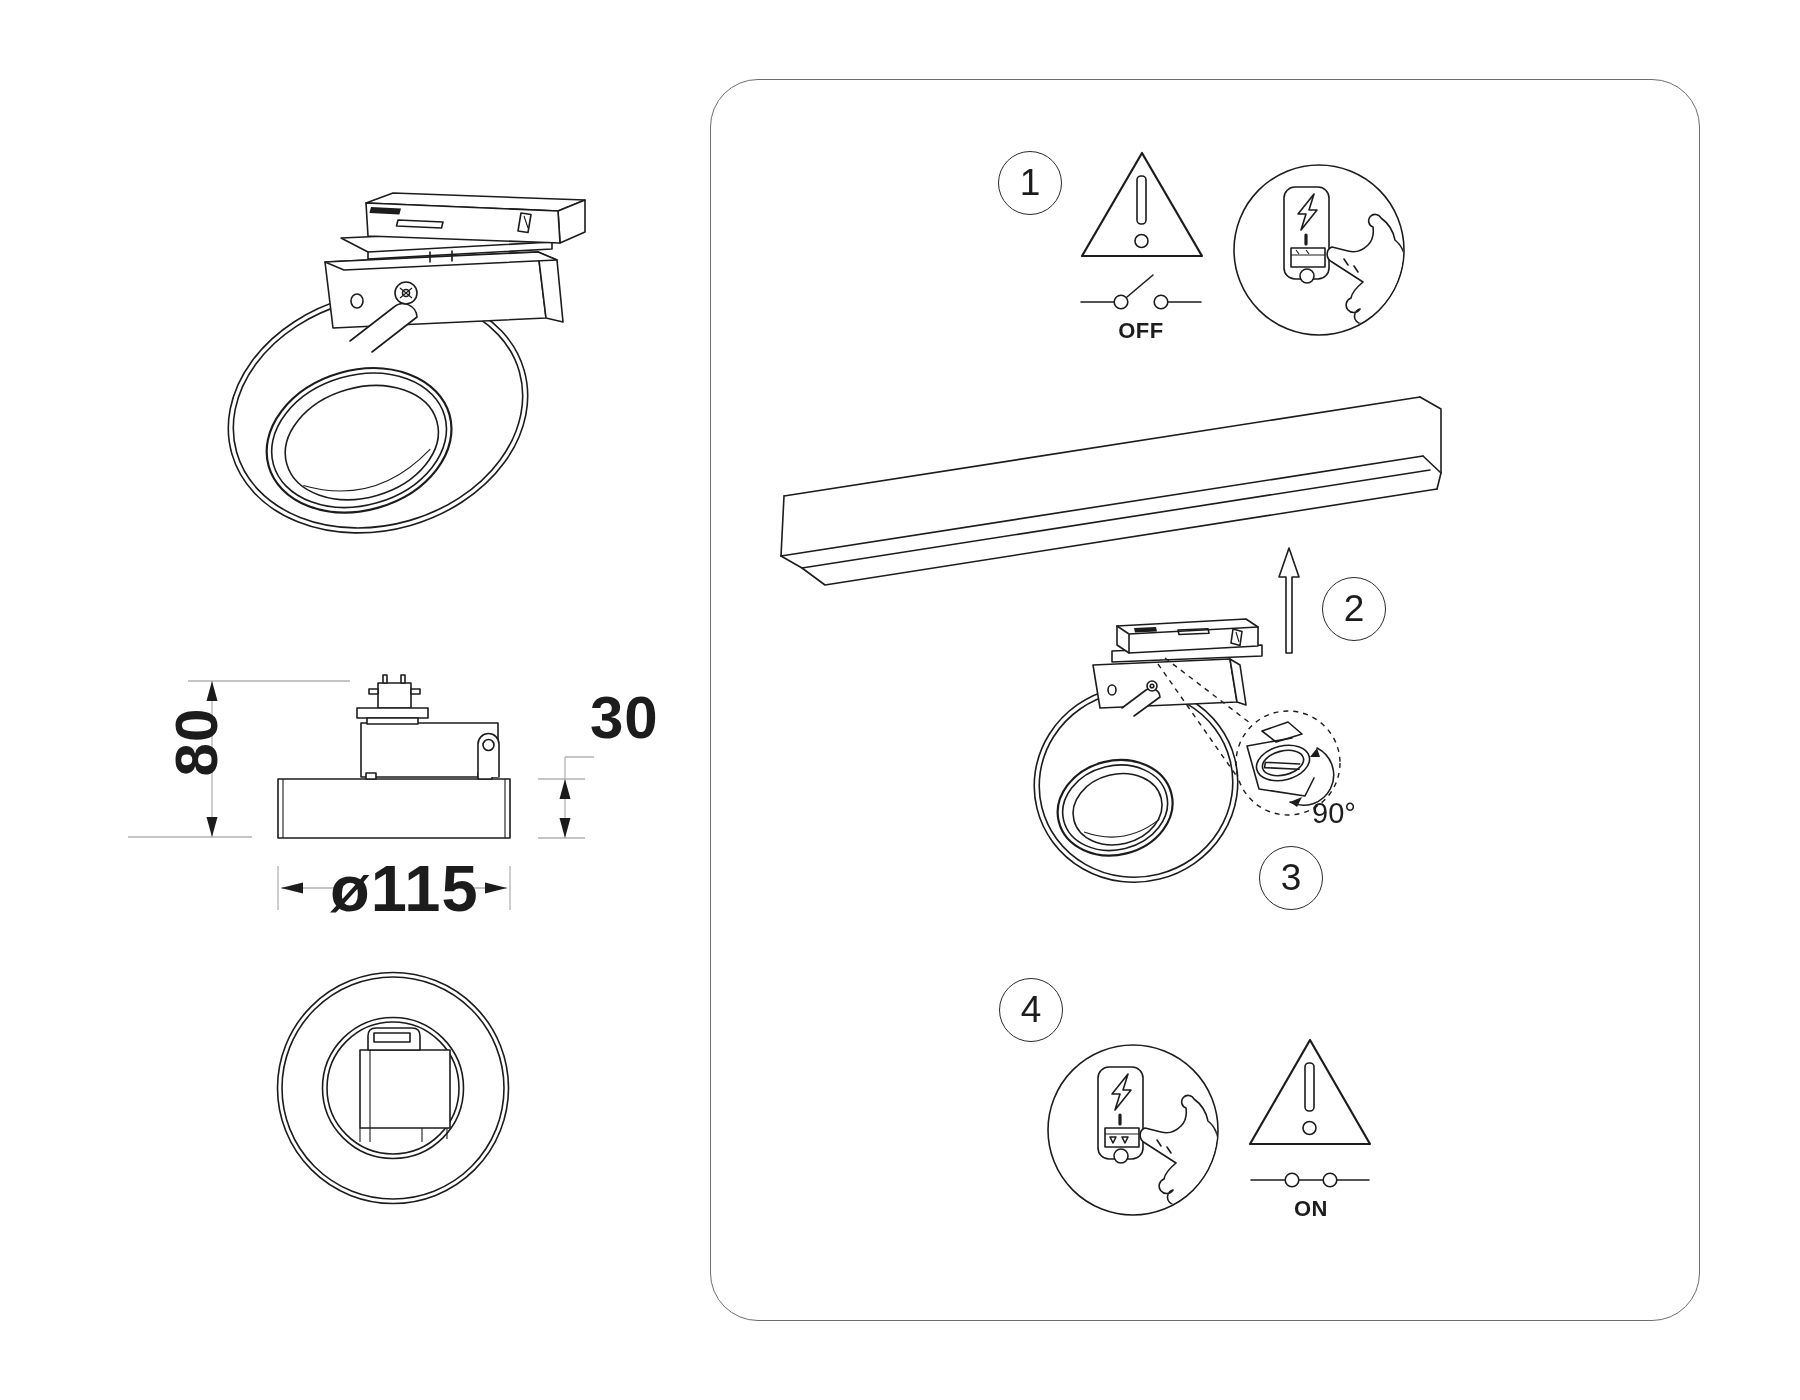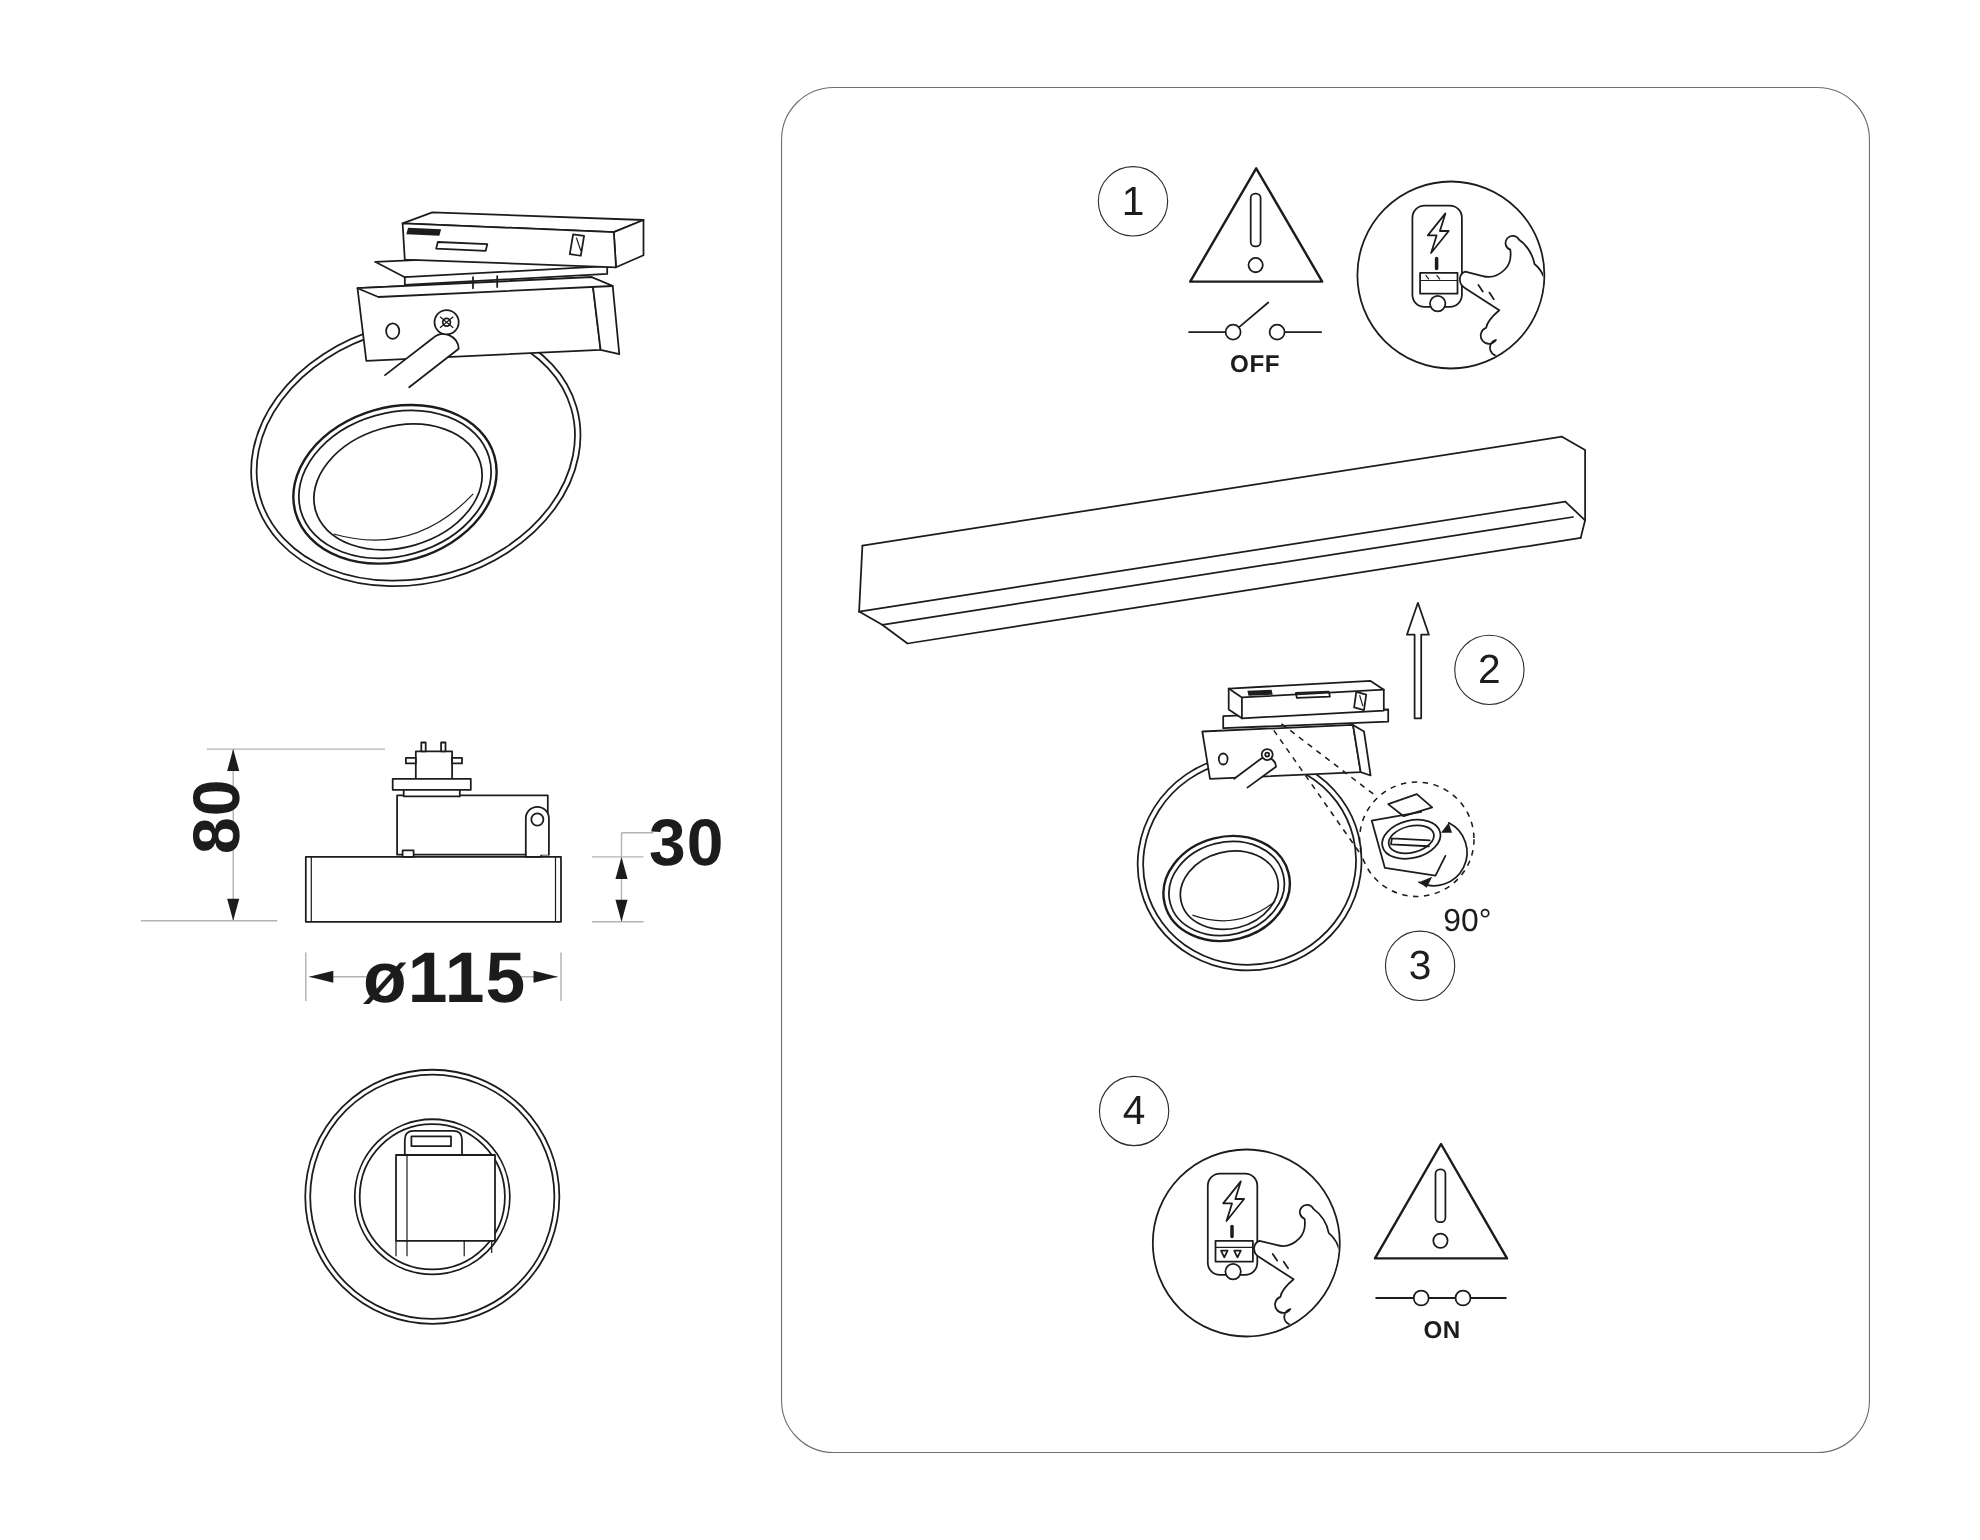--- a/index.html
+++ b/index.html
@@ -252,27 +252,27 @@
     </g>
     <g>
       <path class="ln" d="M 1251,1180 L 1369,1180"></path>
       <circle class="lnf" cx="1292" cy="1180" r="6.8"></circle>
       <circle class="lnf" cx="1330" cy="1180" r="6.8"></circle>
     </g>
   </svg>
 
   <div class="lbl lbl-dim-big rot90 center" style="left:137px;top:712px;width:120px;">80</div>
 
-  <div class="lbl lbl-dim-big" style="left:590px;top:736px;text-align:center;">30</div>
+  <div class="lbl lbl-dim-big" style="left:590px;top:688px;text-align:center;">30</div>
 
   <div class="lbl lbl-dim-mid center" style="left:330px;top:856px;width:132px;">ø115</div>
 
   <div class="lbl lbl-switch center" style="left:1091px;top:320px;width:100px;">OFF</div>
 
-  <div class="lbl lbl-angle" style="left:1312px;top:823px;">90°</div>
+  <div class="lbl lbl-angle" style="left:1312px;top:799px;">90°</div>
 
   <div class="lbl lbl-switch center" style="left:1261px;top:1198px;width:100px;">ON</div>
 
   <div class="step-circle" style="left:998px;top:151px;">
     <span>1</span>
   </div>
   <div class="step-circle" style="left:1322px;top:577px;">
     <span>2</span>
   </div>
   <div class="step-circle" style="left:1259px;top:846px;">

